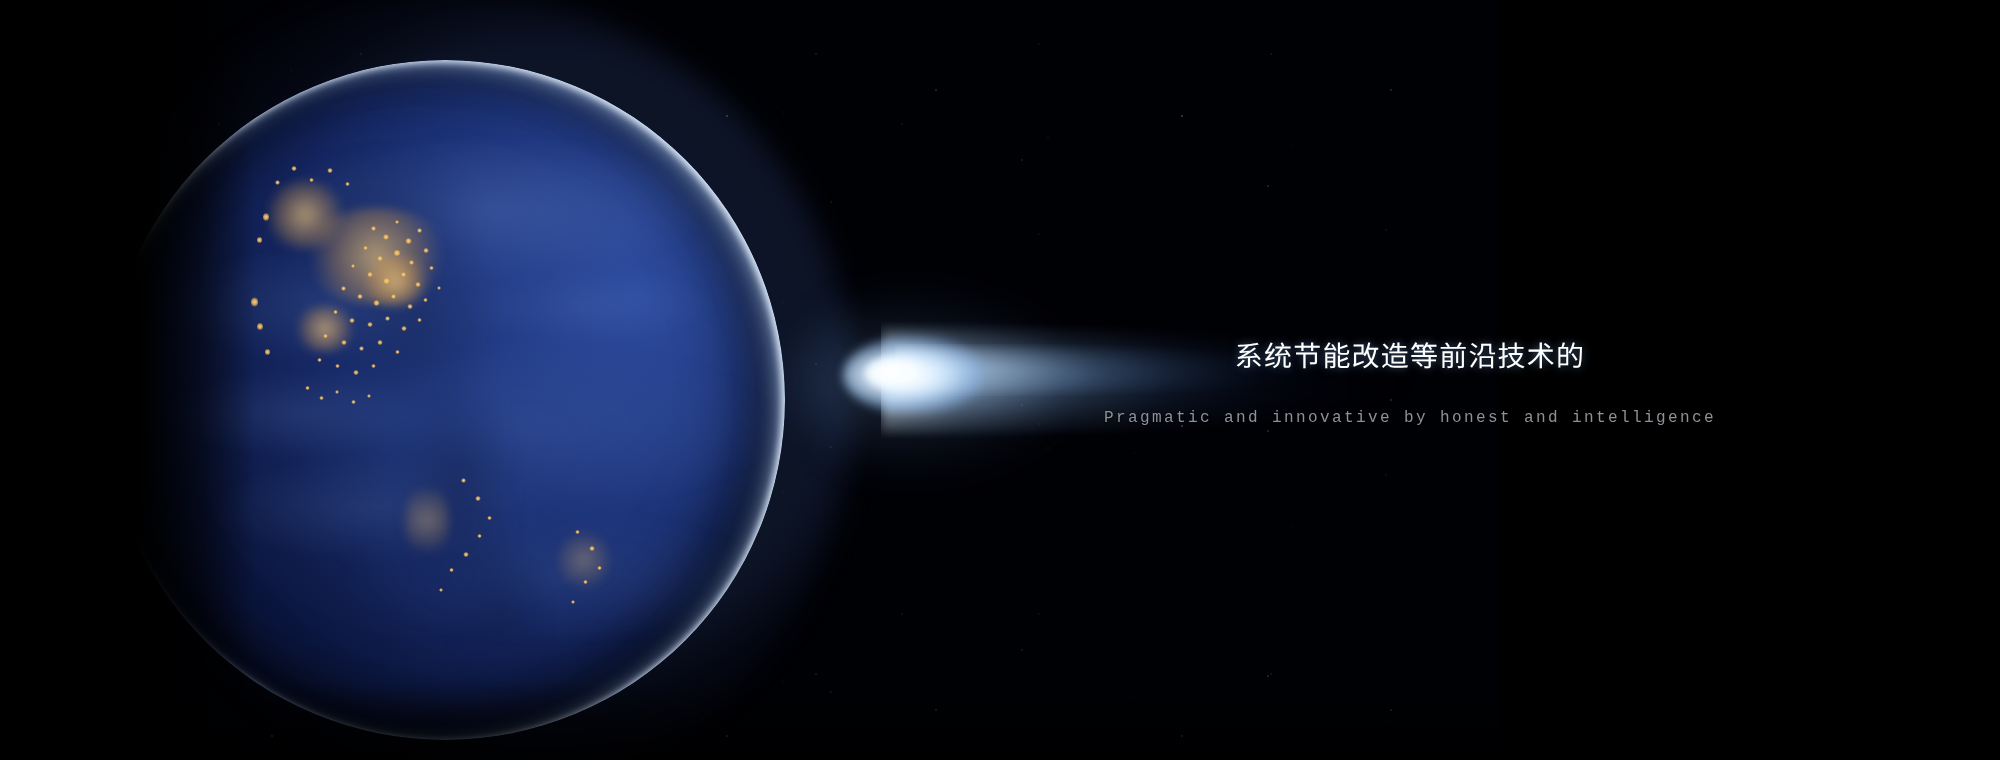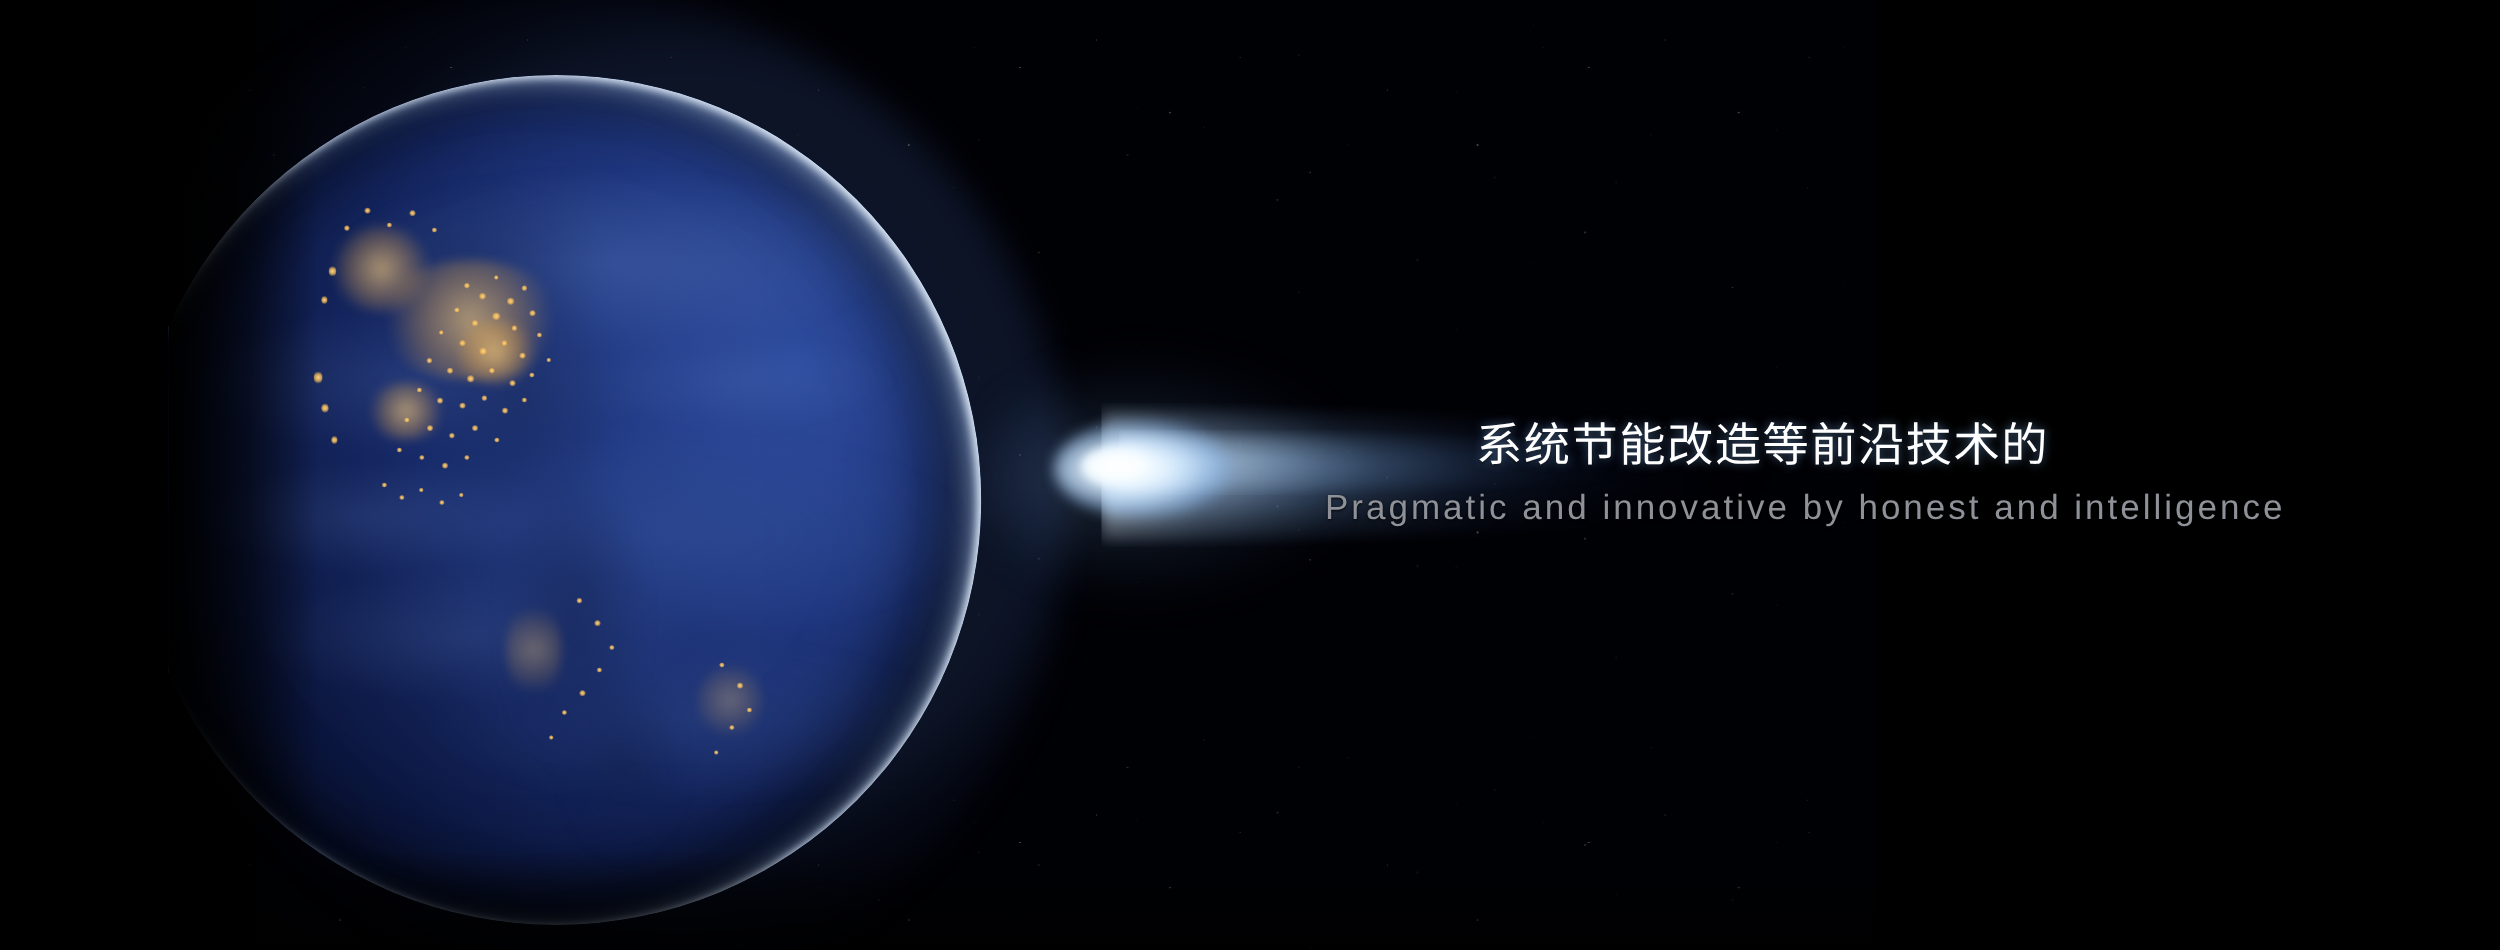--- a/index.html
+++ b/index.html
@@ -296,32 +296,32 @@
   
   .text-block {
     position: absolute;
     left: 1060px;
     top: 336px;
     width: 700px;
     text-align: center;
   }
   .headline {
     color: #ffffff;
-    font-size: 37px;
+    font-size: 28px;
     line-height: 41px;
     letter-spacing: 1.2px;
     font-weight: 400;
     text-shadow: 0 0 8px rgba(120,170,230,.55), 0 1px 3px rgba(0,0,0,.9);
     white-space: nowrap;
   }
   .tagline {
-    margin-top: 16px;
+    margin-top: 28px;
     color: #8e9197;
-    font-family: Liberation Sans, sans-serif;
-    font-size: 28px;
+    font-family: Liberation Mono, monospace;
+    font-size: 16px;
     letter-spacing: 2.4px;
     line-height: 26px;
     white-space: nowrap;
     text-shadow: 0 1px 2px rgba(0,0,0,.9);
   }
 </style>
 </head>
 <body>
 
 <div class="banner">

